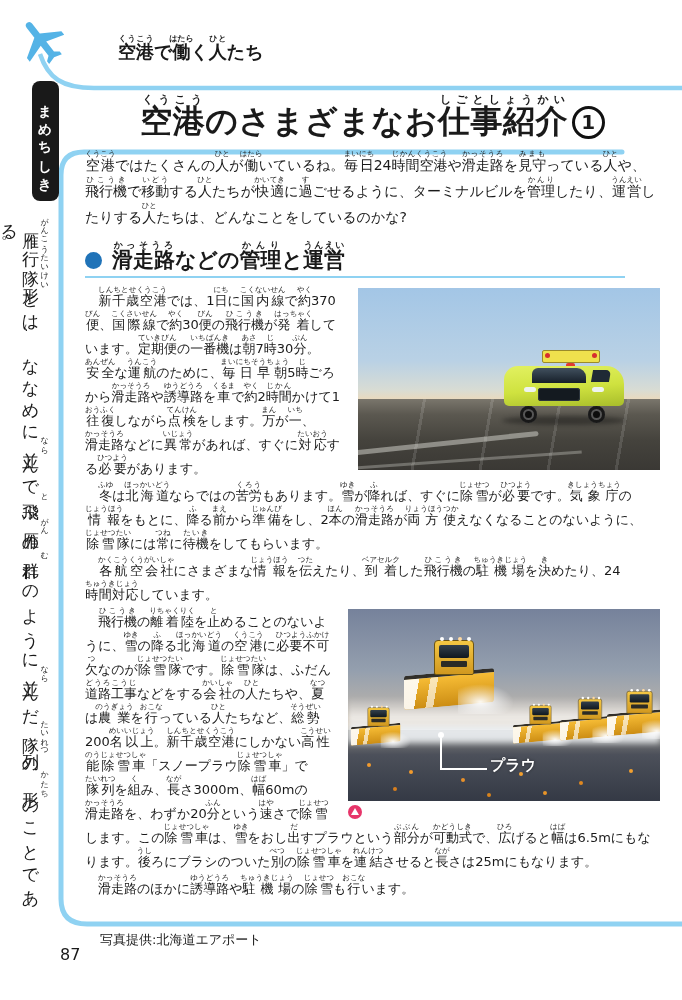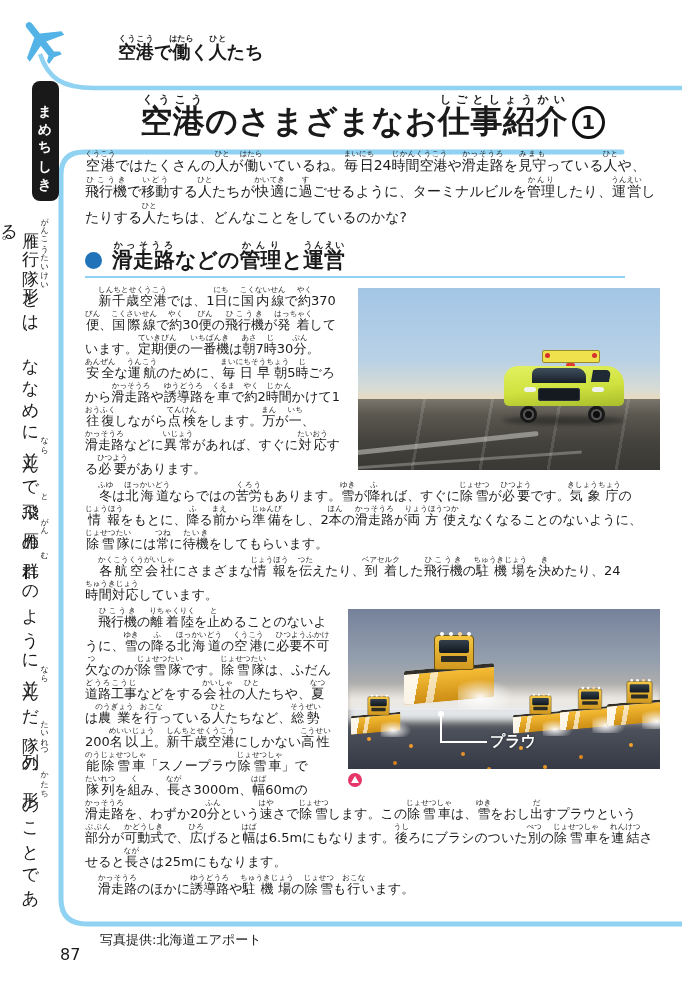--- a/index.html
+++ b/index.html
@@ -64,21 +64,21 @@
             border-radius:14px 18px 5px 5px;}
   .car-glass{position:absolute;left:32px;top:18px;width:54px;height:15px;background:linear-gradient(180deg,#41505e,#161f29);border-radius:6px 9px 0 0;}
   .car-glass2{position:absolute;left:92px;top:20px;width:18px;height:12px;background:#1f2a35;border-radius:0 5px 0 0;transform:skewX(-10deg);}
   .grille{position:absolute;left:38px;top:38px;width:42px;height:13px;background:#141a20;border-radius:3px;
           box-shadow:inset 0 0 0 1px #2c343c;}
   .headlight{position:absolute;left:24px;top:37px;width:12px;height:5px;background:#eef3f0;border-radius:3px;box-shadow:68px 0 0 #eef3f0;}
   .wheel{position:absolute;bottom:1px;width:17px;height:17px;background:#0d0d0d;border-radius:50%;
          box-shadow:inset 0 0 0 3px #181818,inset 0 0 0 5px #565656;}
   .w1{left:20px;} .w2{left:88px;}
   
-  .p2{width:312px;height:160px;background:linear-gradient(180deg,#76829b 0%,#949fae 32%,#b7b2ab 52%,#c8baa6 60%,#9d9a94 64%);text-align:right;}
+  .p2{width:312px;height:192px;background:linear-gradient(180deg,#76829b 0%,#949fae 32%,#b7b2ab 52%,#c8baa6 60%,#9d9a94 64%);text-align:right;}
   .p2-fog{position:absolute;left:0;top:46%;width:100%;height:20%;background:linear-gradient(180deg,rgba(255,255,255,0),rgba(255,255,255,.75) 55%,rgba(255,255,255,0));filter:blur(2px);}
   .p2-ground{position:absolute;left:0;top:63%;right:0;bottom:0;background:linear-gradient(180deg,#8c8a84 0%,#4c505a 35%,#343945 100%);}
   .p2-snowband{position:absolute;left:0;top:60%;width:100%;height:10%;background:rgba(245,248,252,.85);filter:blur(3px);}
   .rlights{position:absolute;left:6%;top:80%;width:4px;height:4px;border-radius:50%;background:#f29b2d;
            box-shadow:42px 7px 0 #f29b2d,94px 15px 0 #e8902a,152px 9px 0 #f2a030,212px 18px 0 #e08820,262px 6px 0 #f2a030,26px 24px 0 #d87f1e,176px 28px 0 #e89428,120px 30px 0 #d8831c;}
   .truck{position:absolute;left:var(--l);top:var(--t);width:96px;height:74px;transform:scale(var(--s));transform-origin:bottom left;}
   .cab{position:absolute;top:0;left:30px;width:38px;height:33px;background:linear-gradient(180deg,#f4c743,#d1981f);
        border:1px solid #6e5512;border-radius:4px 4px 2px 2px;}
   .cab::before{content:"";position:absolute;top:-4px;left:5px;width:4px;height:4px;border-radius:50%;background:#fff;
                box-shadow:9px 0 0 #fff,18px 0 0 #ffd9a0,27px 0 0 #fff;}

